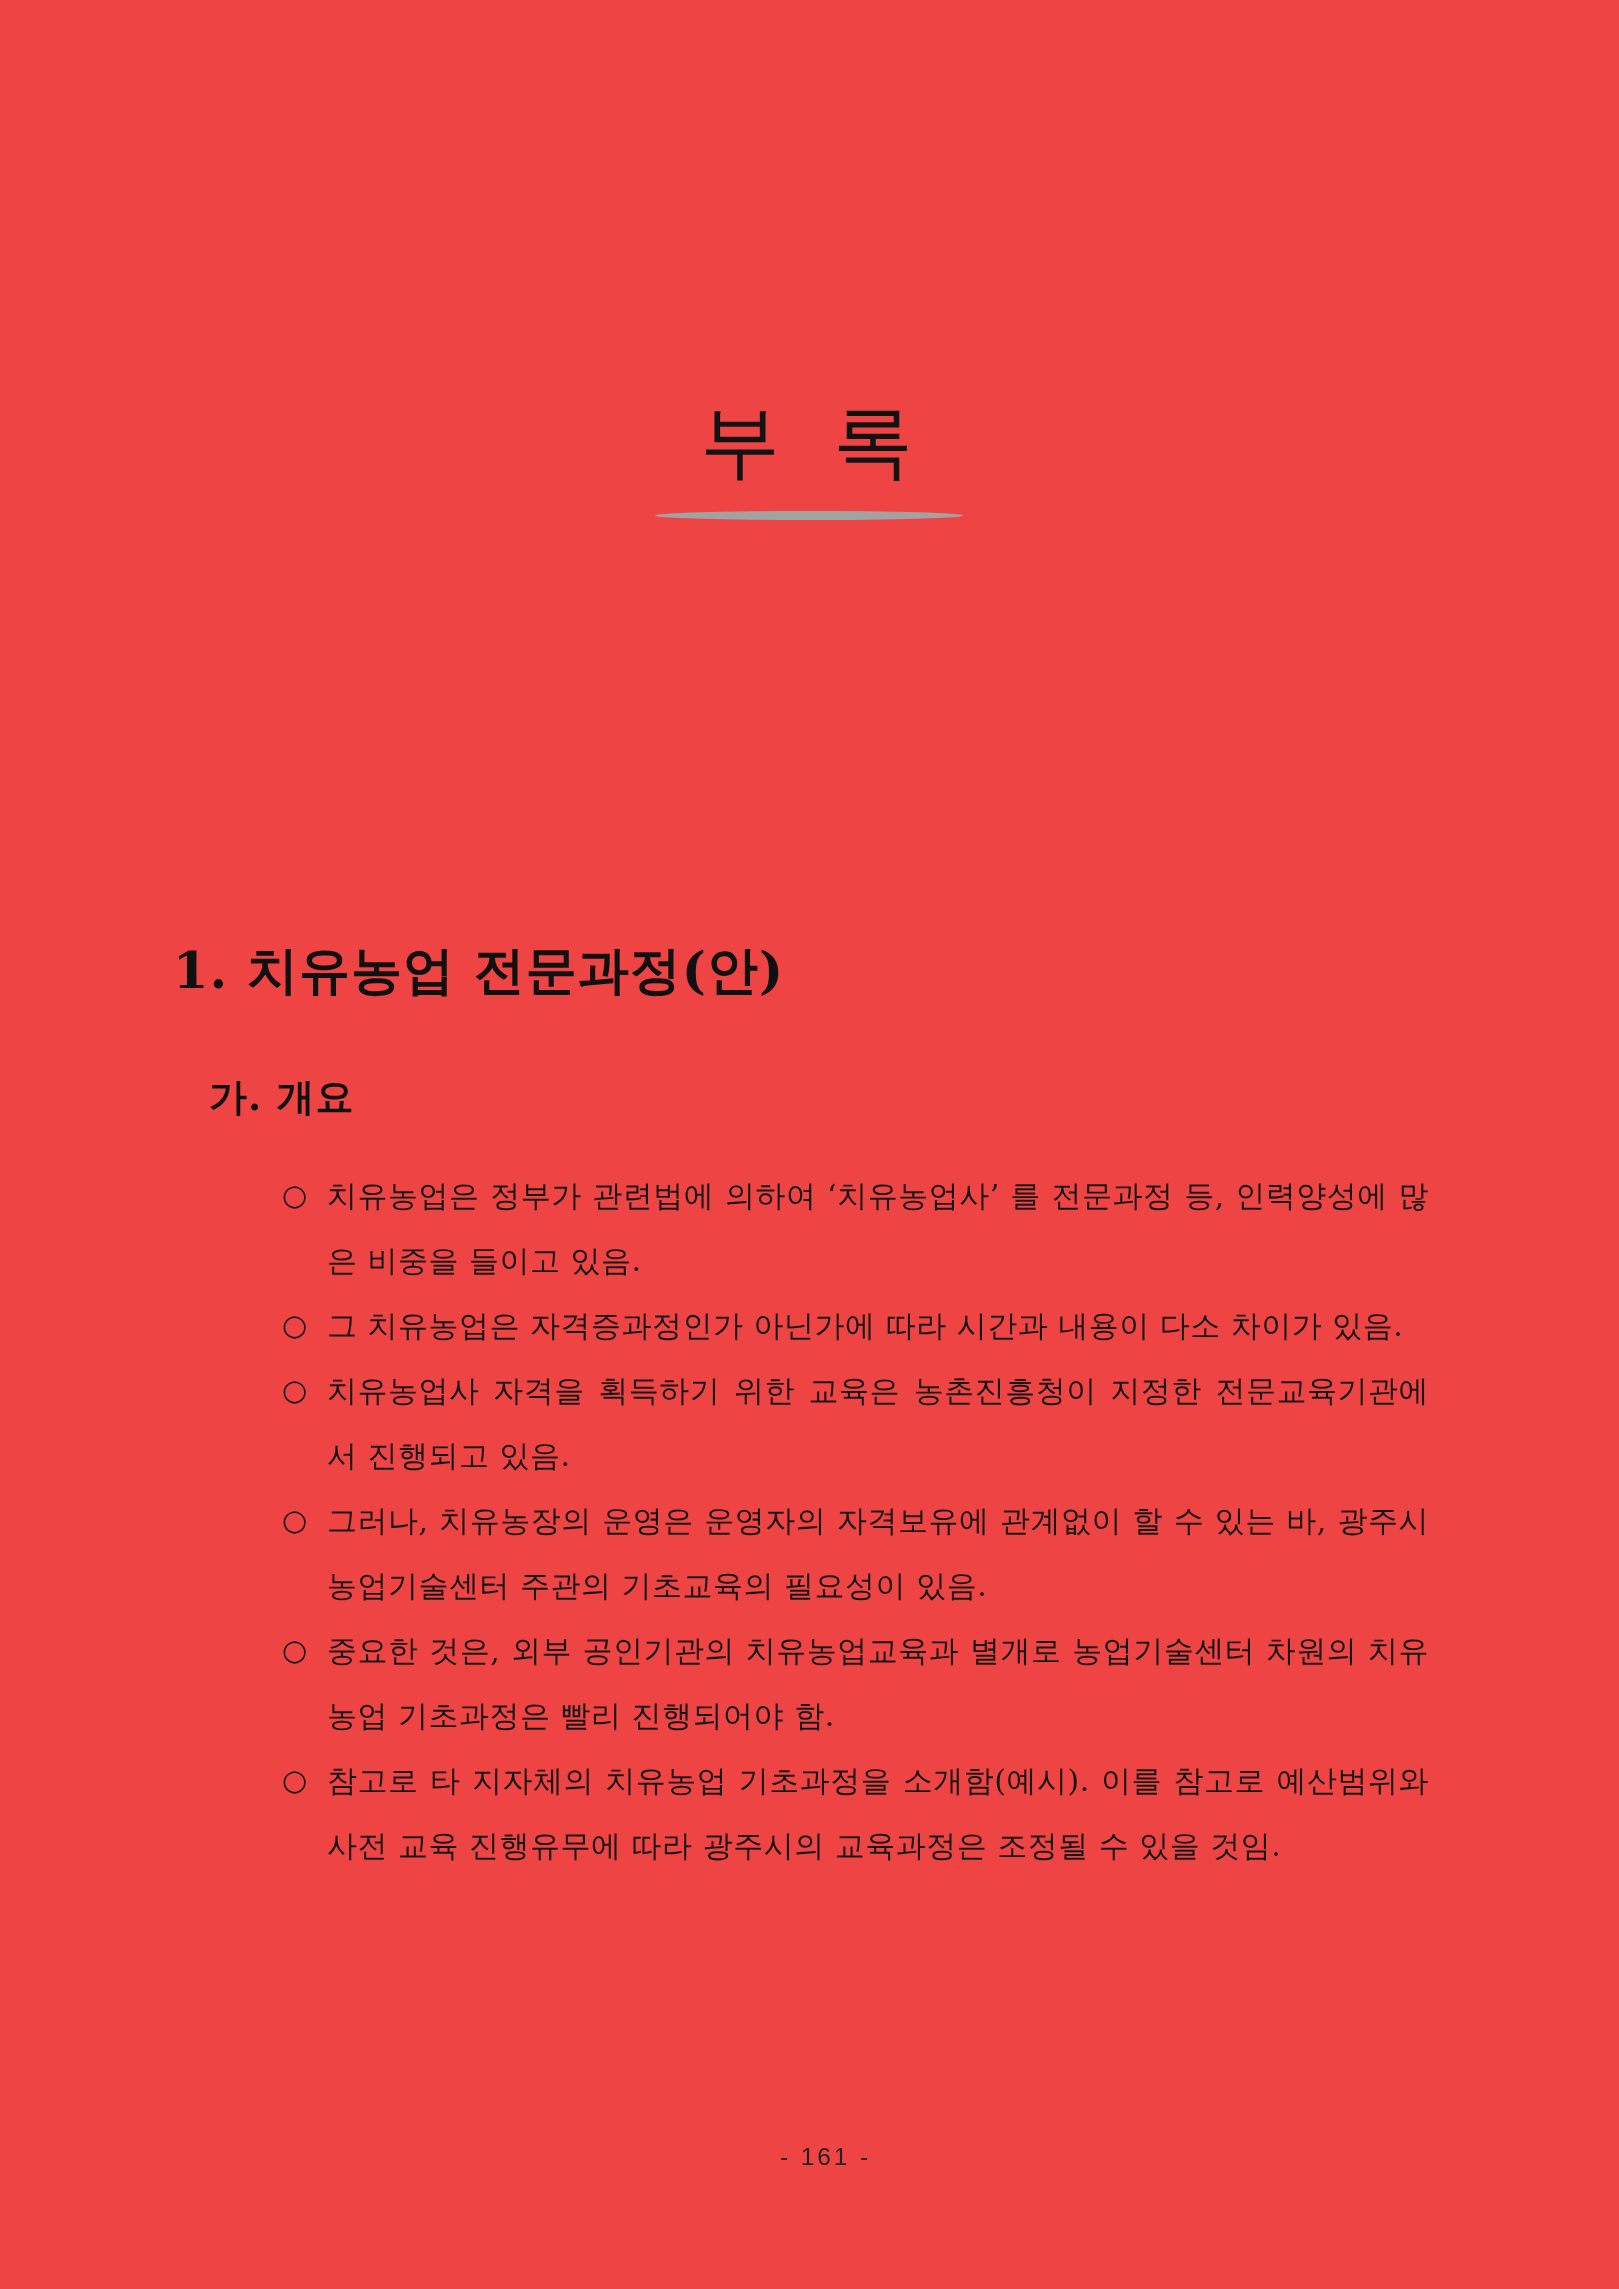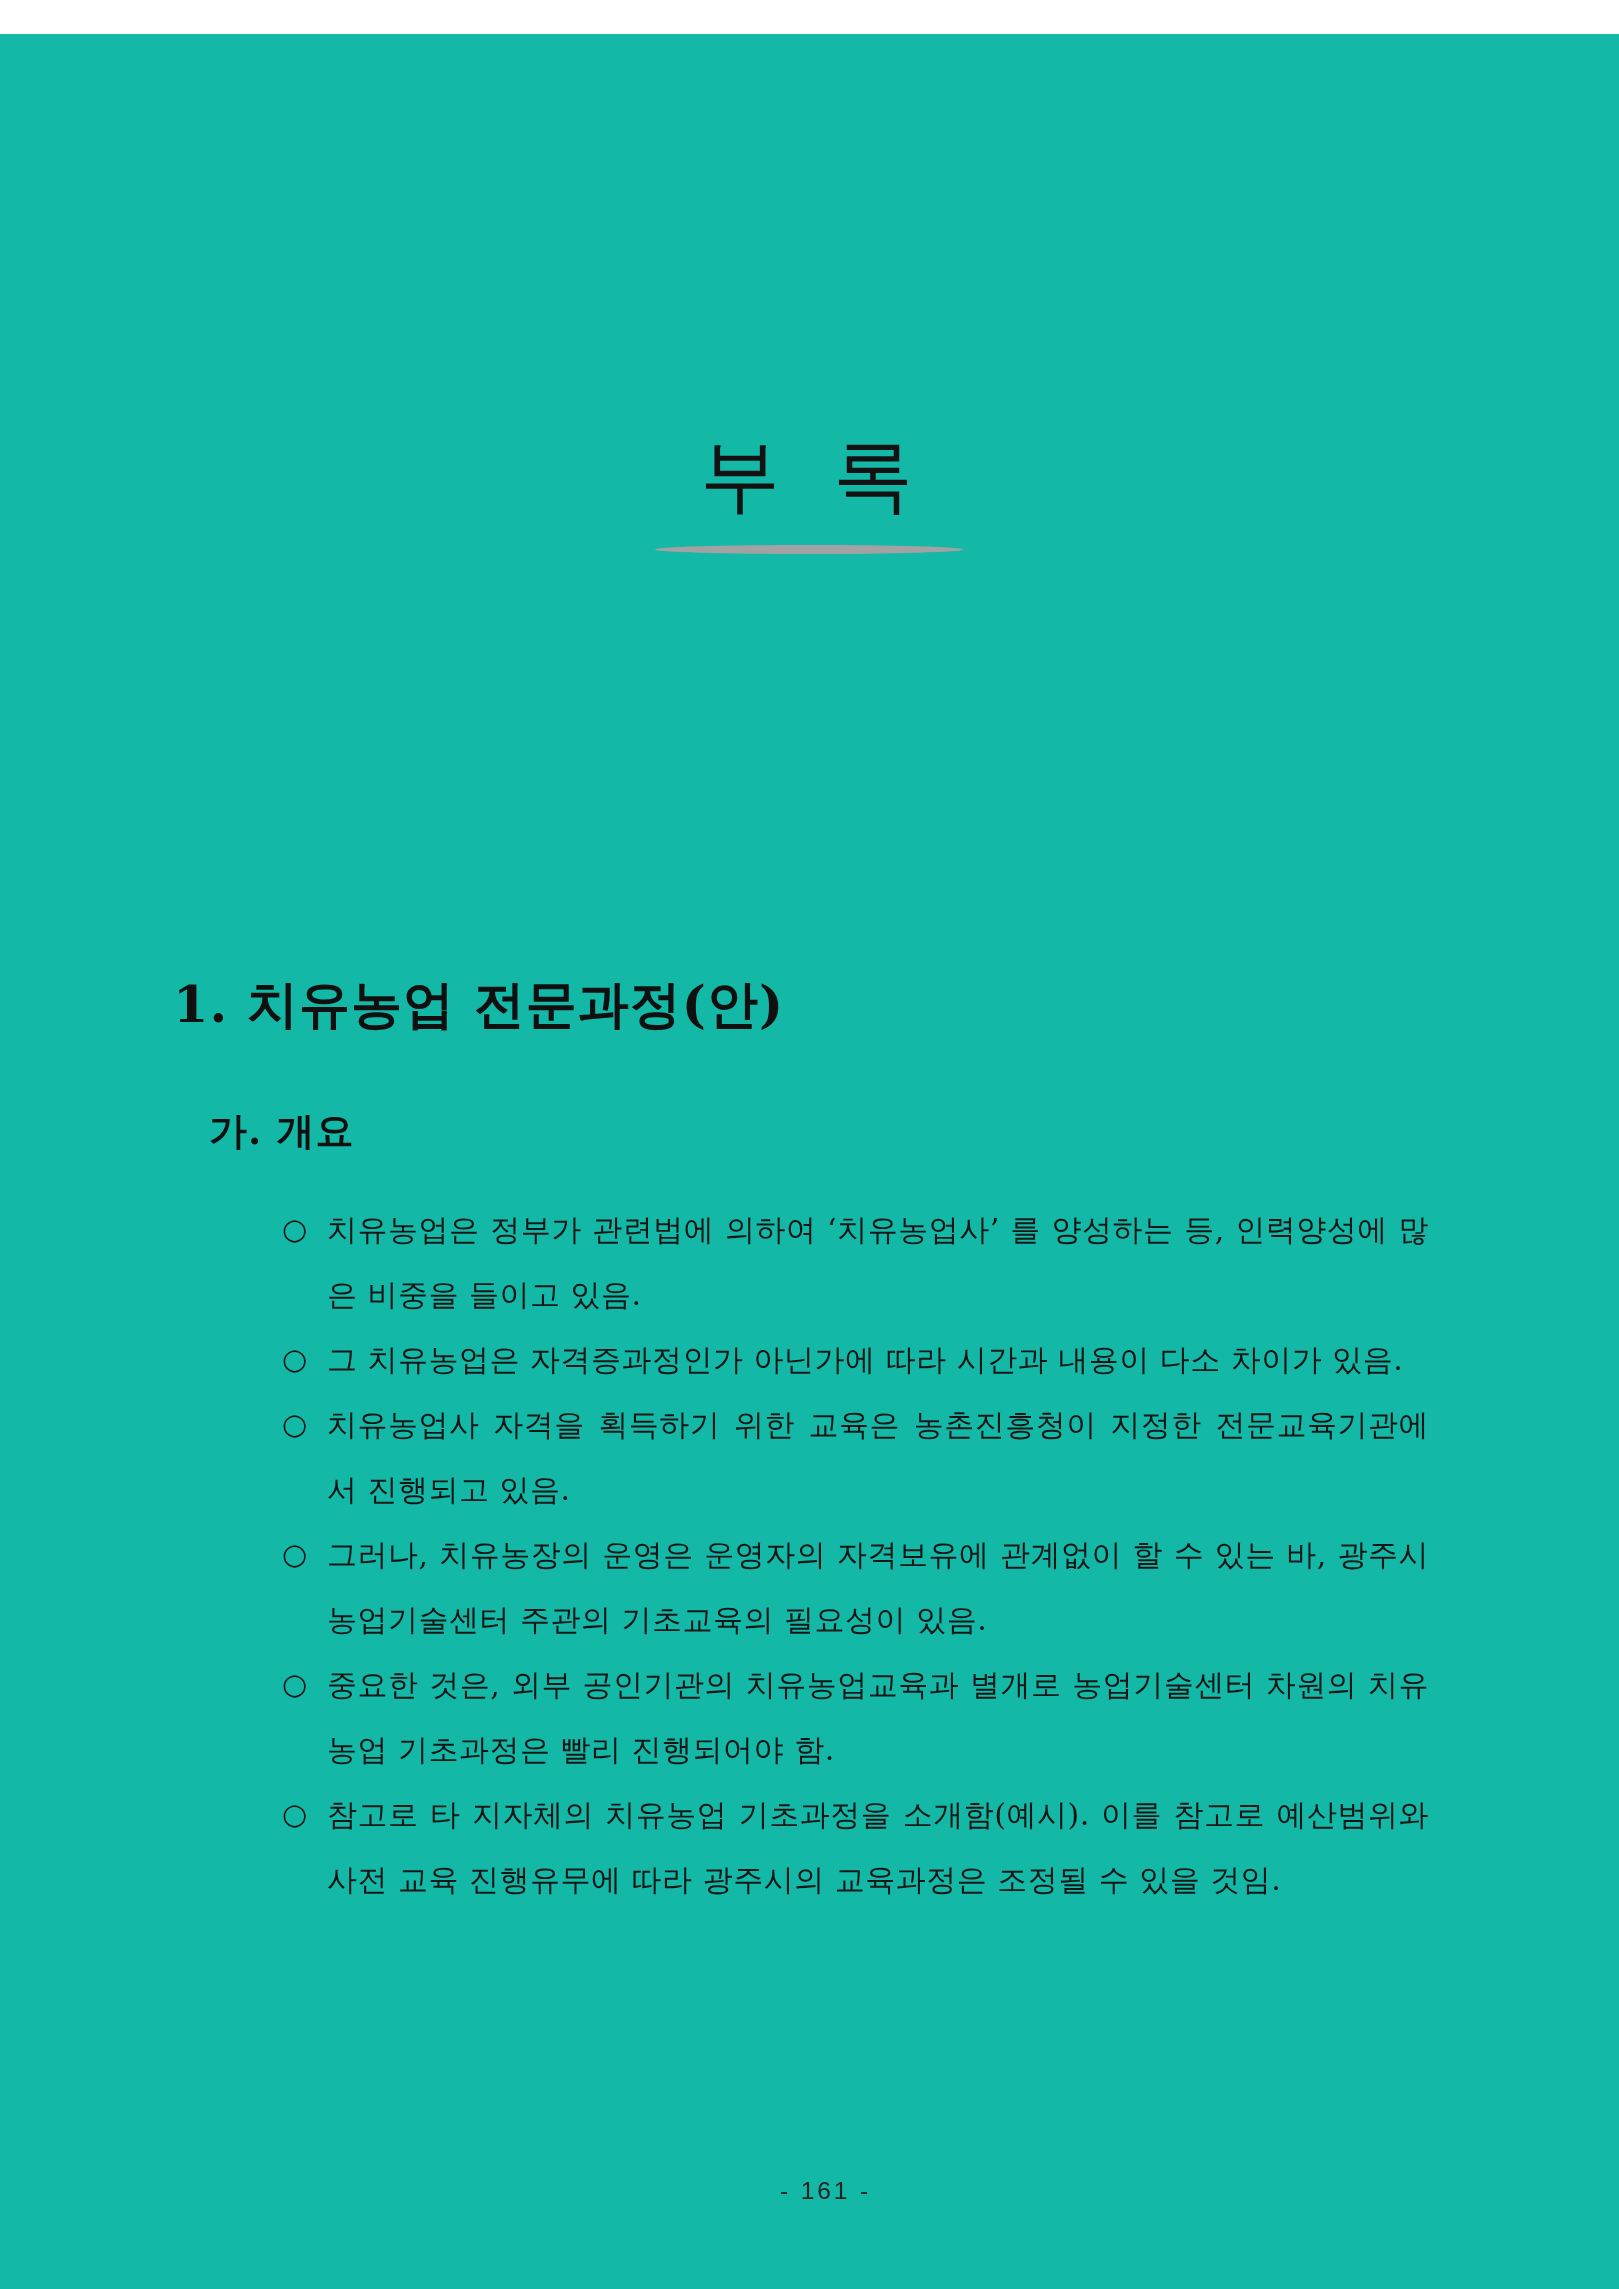--- a/index.html
+++ b/index.html
@@ -7,23 +7,22 @@
   body {
     width: 1619px;
     height: 2290px;
     position: relative;
     font-family: "DejaVu Serif", "Liberation Serif", serif;
     color: #161616;
   }
   .page {
     position: absolute;
     inset: 0;
-    background: #14b8a6;
+    background: #ef4444;
     overflow: hidden;
-    margin-top: 34px;
   }
   .doc-title {
     position: absolute;
     top: 390px;
     left: 0;
     width: 100%;
     text-align: center;
     font-size: 80px;
     font-weight: 500;
     line-height: 104px;
@@ -108,21 +107,21 @@
   <div class="title-underline"></div>
 
   <h2 class="section-heading">1. 치유농업 전문과정(안)</h2>
 
   <h3 class="subsection-heading">가. 개요</h3>
 
   <div class="bullet-list">
 
     <div class="bullet-item">
       <span class="bullet-marker">○</span>
-      <span>치유농업은 정부가 관련법에 의하여 ‘치유농업사’ 를 양성하는 등, 인력양성에 많은 비중을 들이고 있음.</span>
+      <span>치유농업은 정부가 관련법에 의하여 ‘치유농업사’ 를 전문과정 등, 인력양성에 많은 비중을 들이고 있음.</span>
     </div>
 
     <div class="bullet-item">
       <span class="bullet-marker">○</span>
       <span>그 치유농업은 자격증과정인가 아닌가에 따라 시간과 내용이 다소 차이가 있음.</span>
     </div>
 
     <div class="bullet-item">
       <span class="bullet-marker">○</span>
       <span>치유농업사 자격을 획득하기 위한 교육은 농촌진흥청이 지정한 전문교육기관에서 진행되고 있음.</span>

